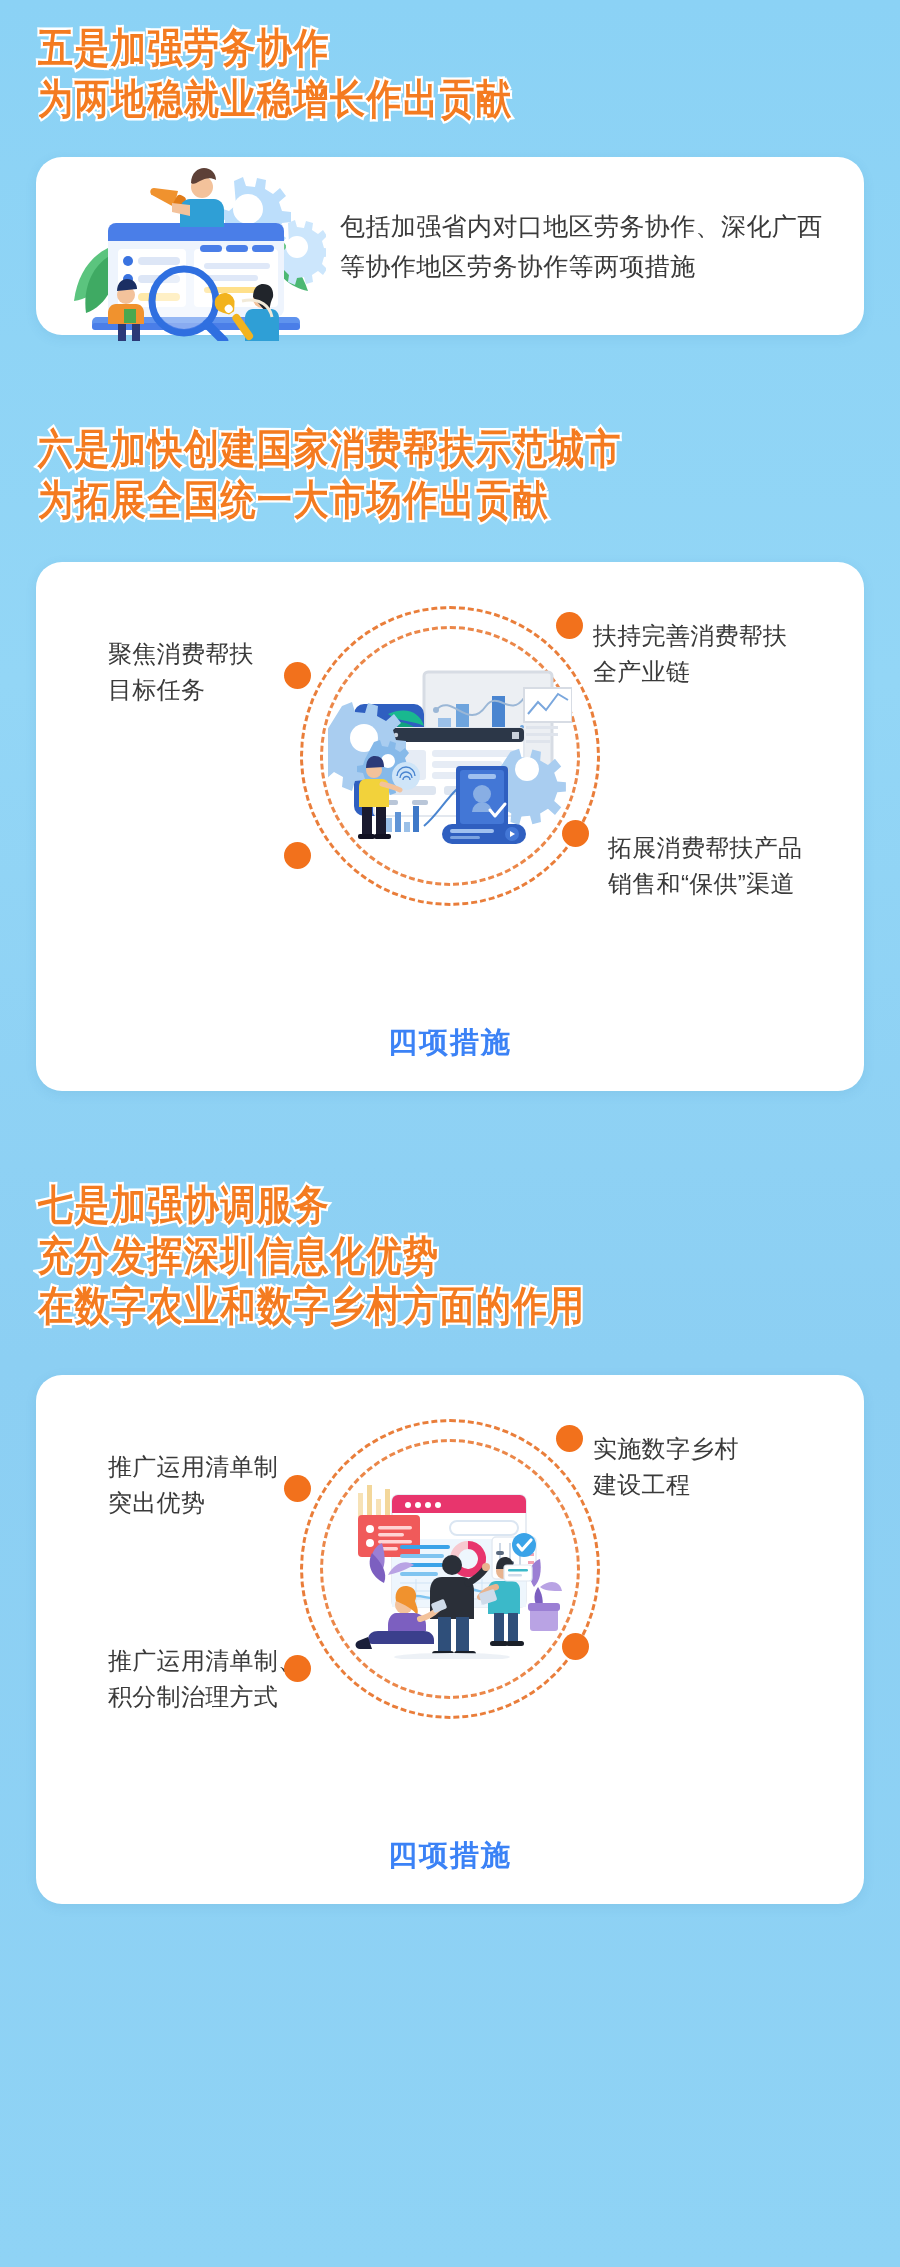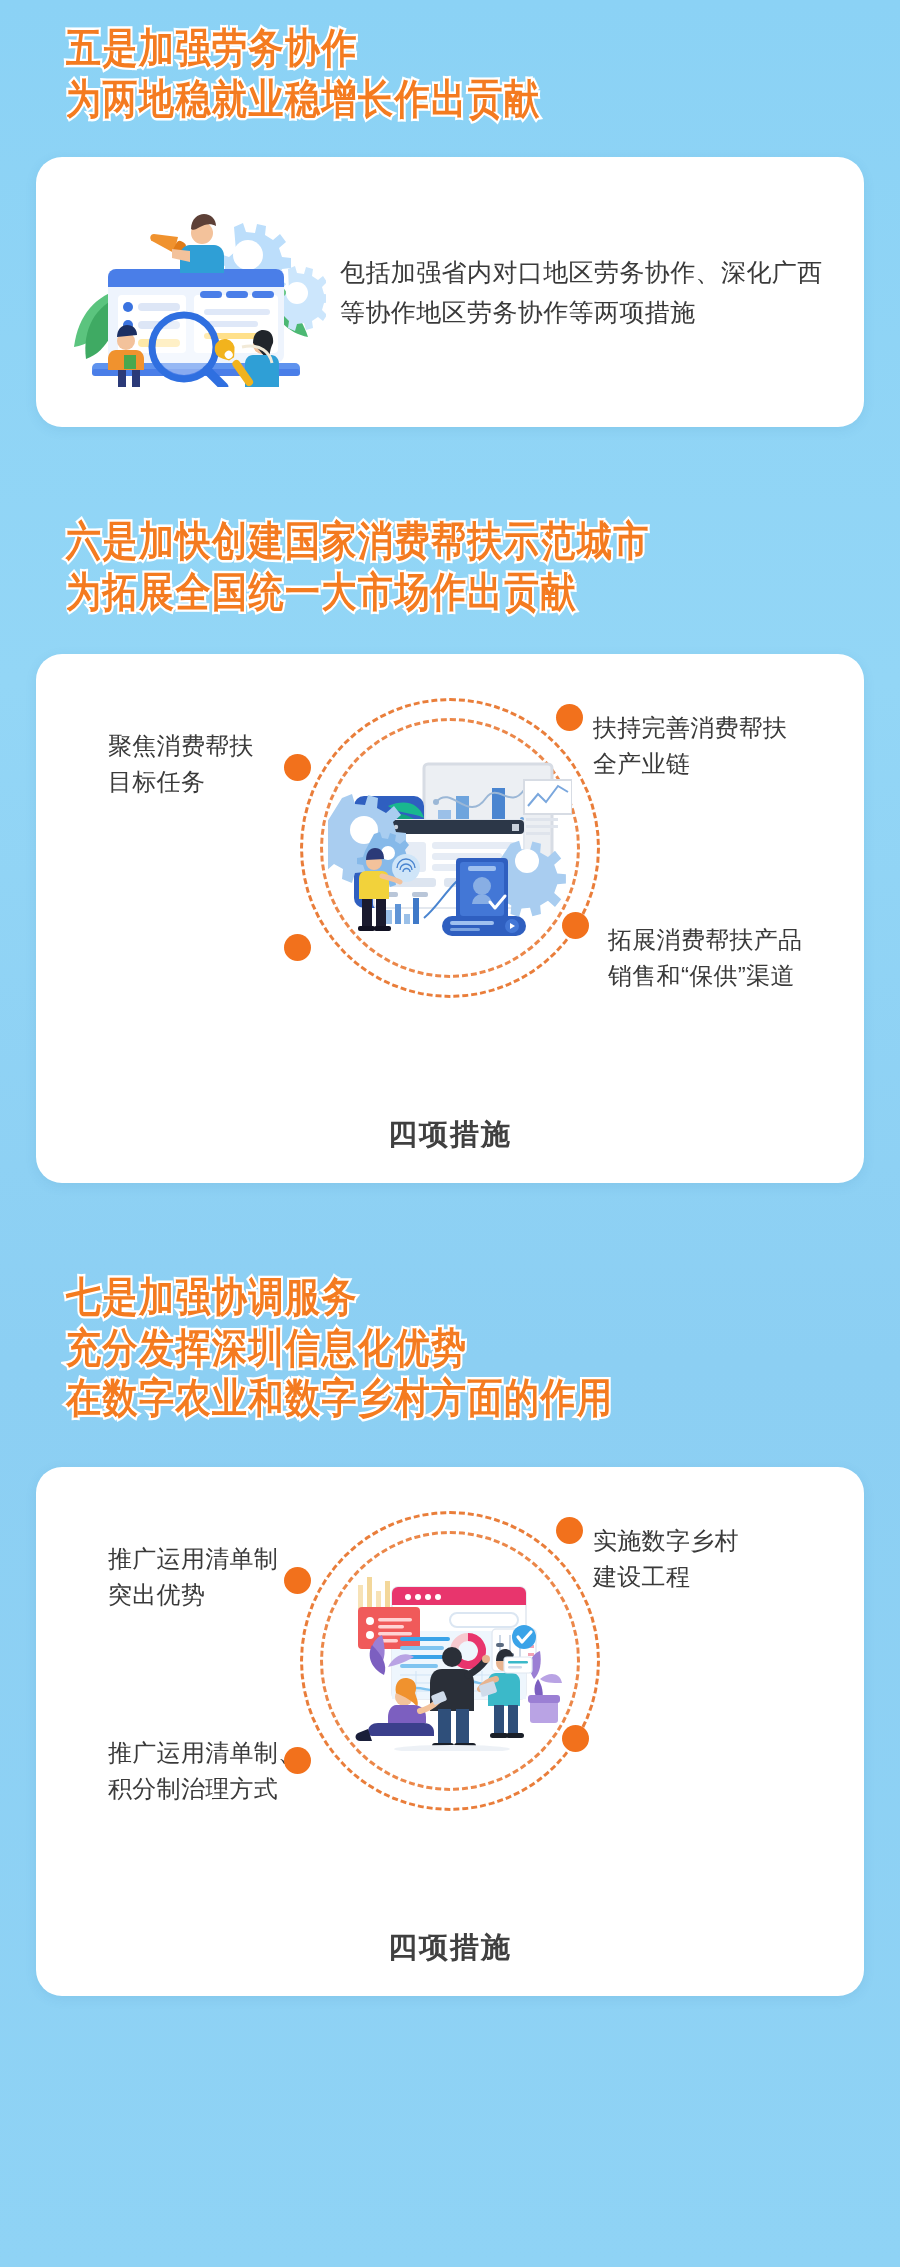--- a/index.html
+++ b/index.html
@@ -17,21 +17,21 @@
   .page{
     width:900px;
     min-height:2267px;
     background:linear-gradient(180deg,#8bd2f5 0%,#93d6f6 30%,#8ccff3 60%,#8fd3f5 100%);
     position:relative;
     padding:0;
   }
 
   
   .section-heading{
-    padding-left:66px;
+    padding-left:38px;
     padding-right:30px;
   }
   .heading-line{
     font-family:"DejaVu Sans","Liberation Sans",sans-serif;
     font-weight:bold;
     color:#f47b20;
     font-size:35px;
     line-height:1.30;
     letter-spacing:1.5px;
     white-space:nowrap;
@@ -49,21 +49,21 @@
   .card{
     background:#ffffff;
     border-radius:26px;
     margin:0 36px;
     box-shadow:0 3px 12px rgba(40,110,160,.10);
     position:relative;
   }
 
   
   .card-one{
-    height:270px;
+    height:178px;
     display:flex;
     align-items:center;
     padding:0 10px 0 20px;
   }
   .illus-one{
     width:270px;
     height:190px;
     flex:0 0 270px;
     position:relative;
   }
@@ -128,21 +128,21 @@
   .lbl-tl{ left:72px;  top:74px;  text-align:left; }
   .lbl-tr{ left:557px; top:56px;  text-align:left; }
   .lbl-bl{ left:72px;  top:268px; text-align:left; }
   .lbl-br{ left:572px; top:268px; text-align:left; }
 
   .orbit-caption{
     position:absolute;
     left:0; right:0;
     bottom:28px;
     text-align:center;
-    color:#404040;
+    color:#3b82f6;
     font-size:29px;
     font-weight:bold;
     letter-spacing:2px;
   }
 
   
   .sp-top{ height:22px; }
   .gap-head{ height:22px; }
   .gap-card{ height:88px; }
 

